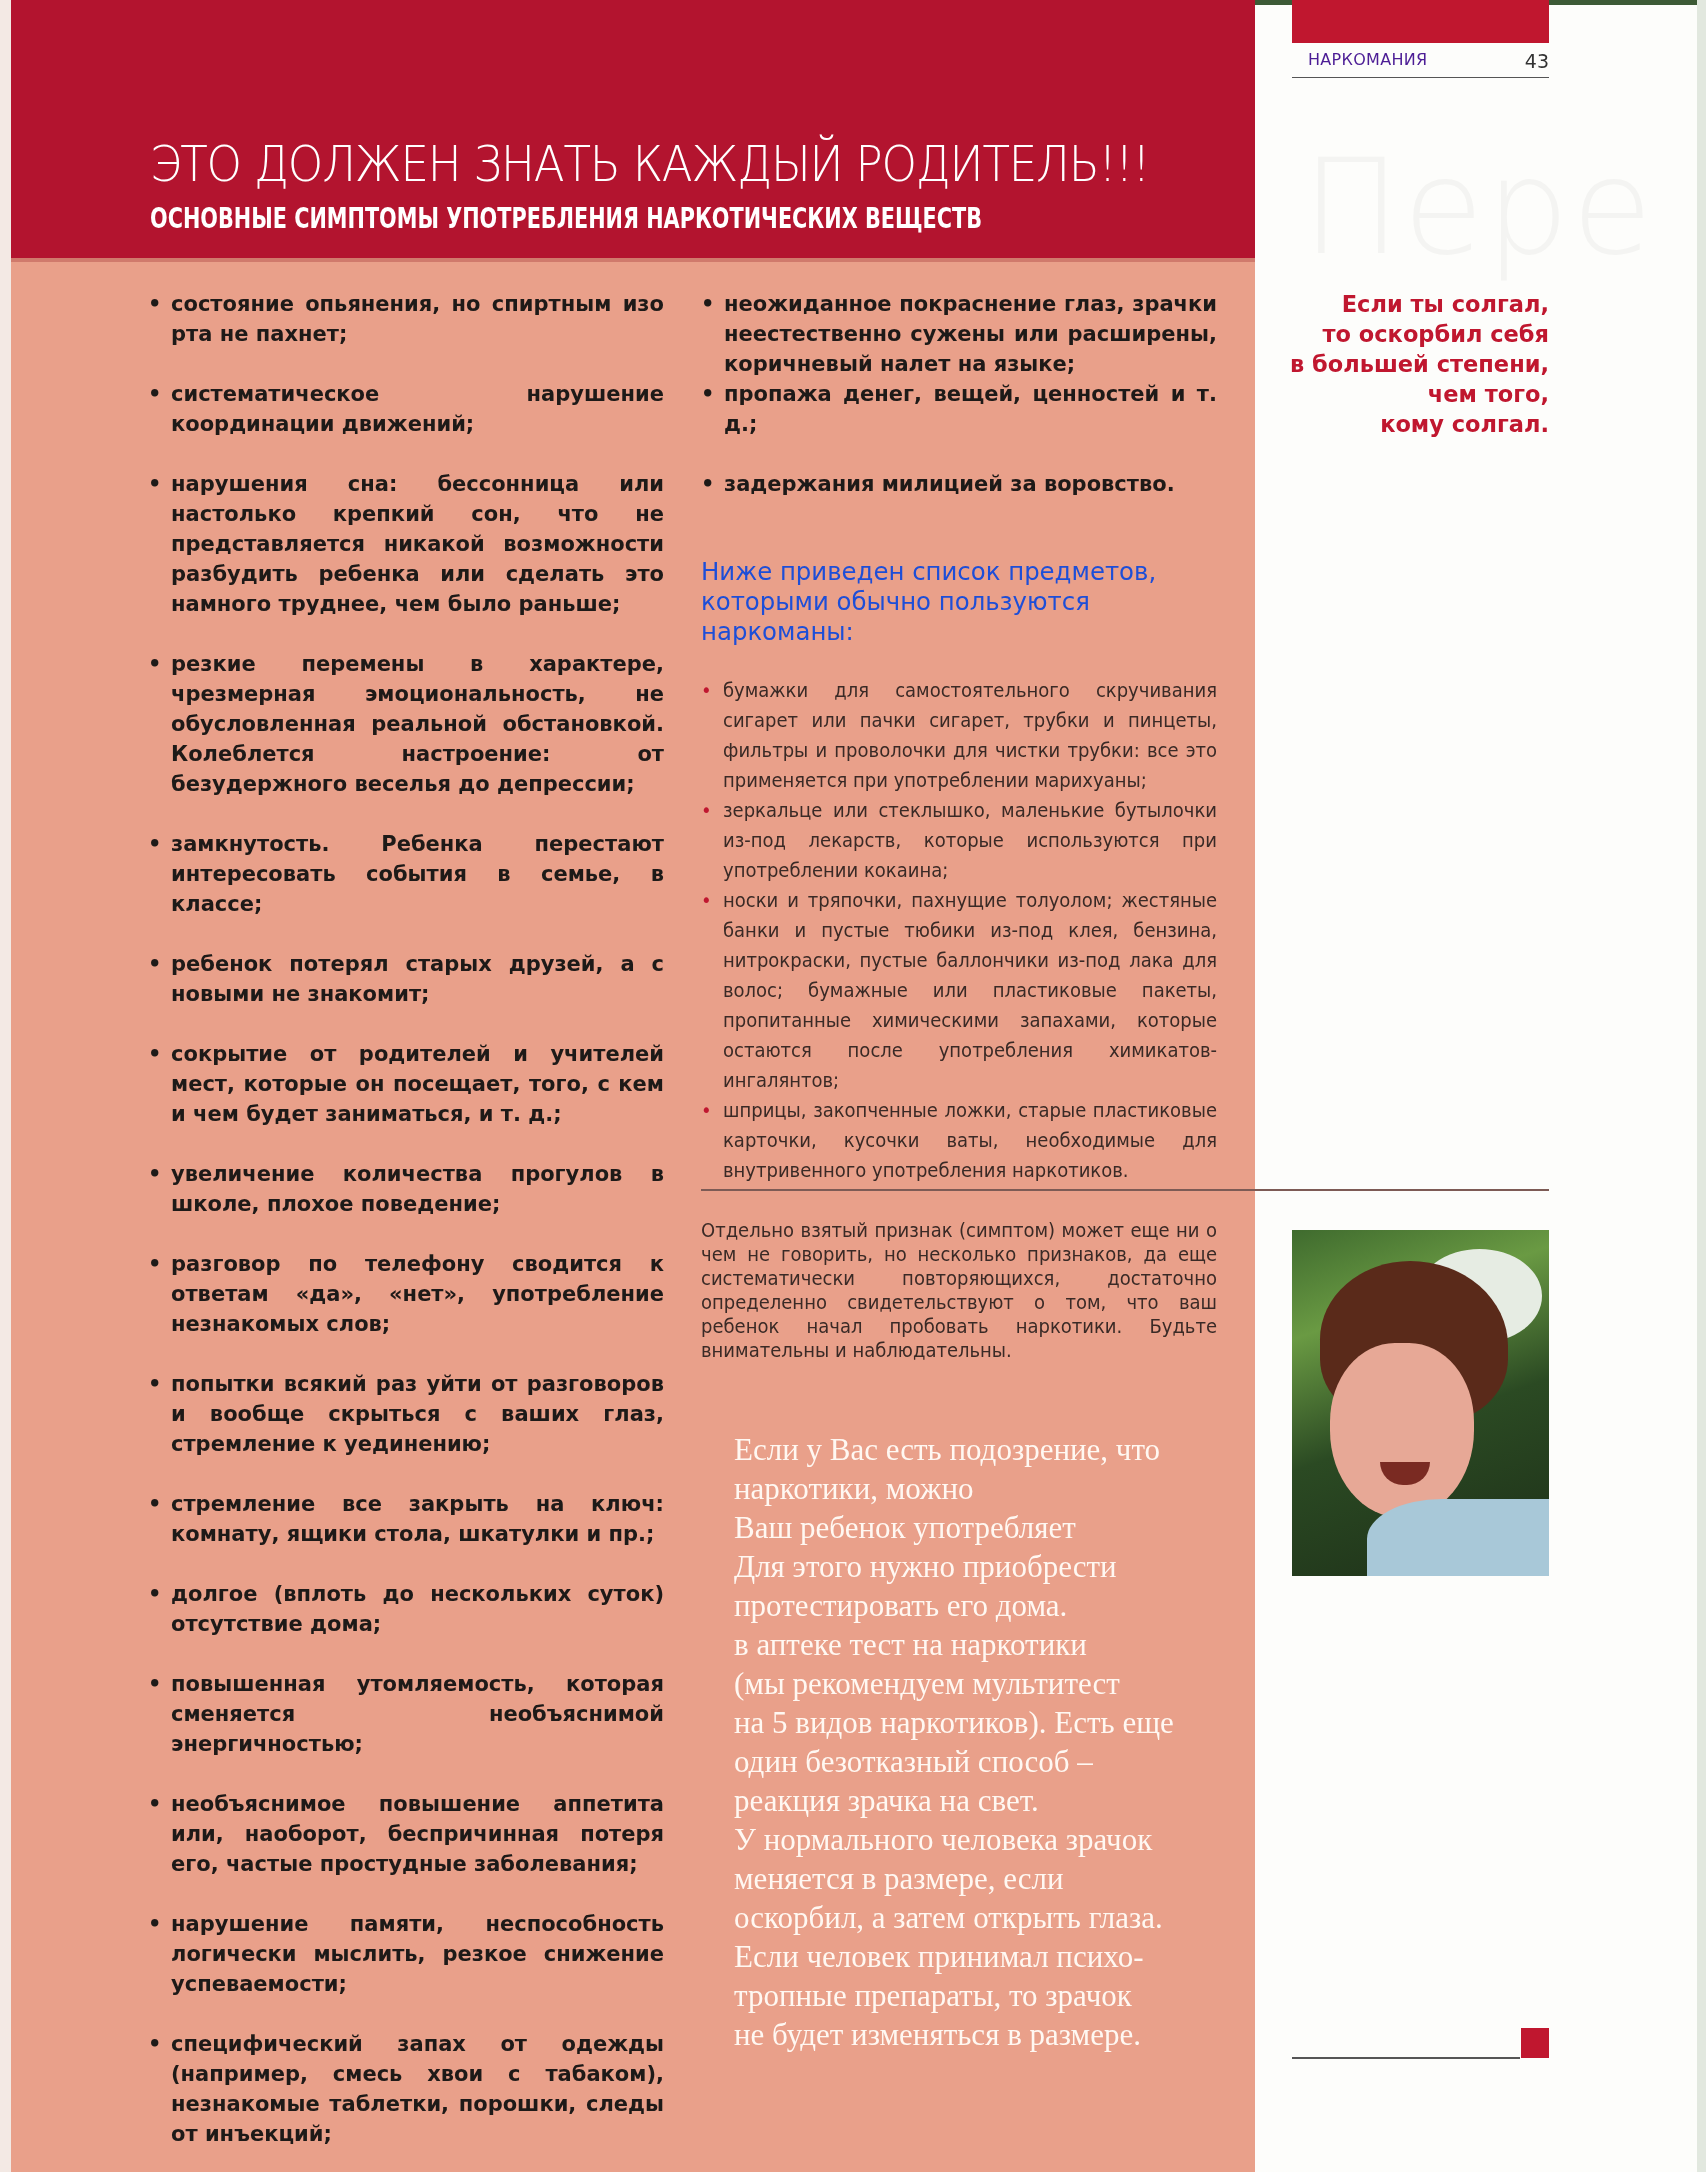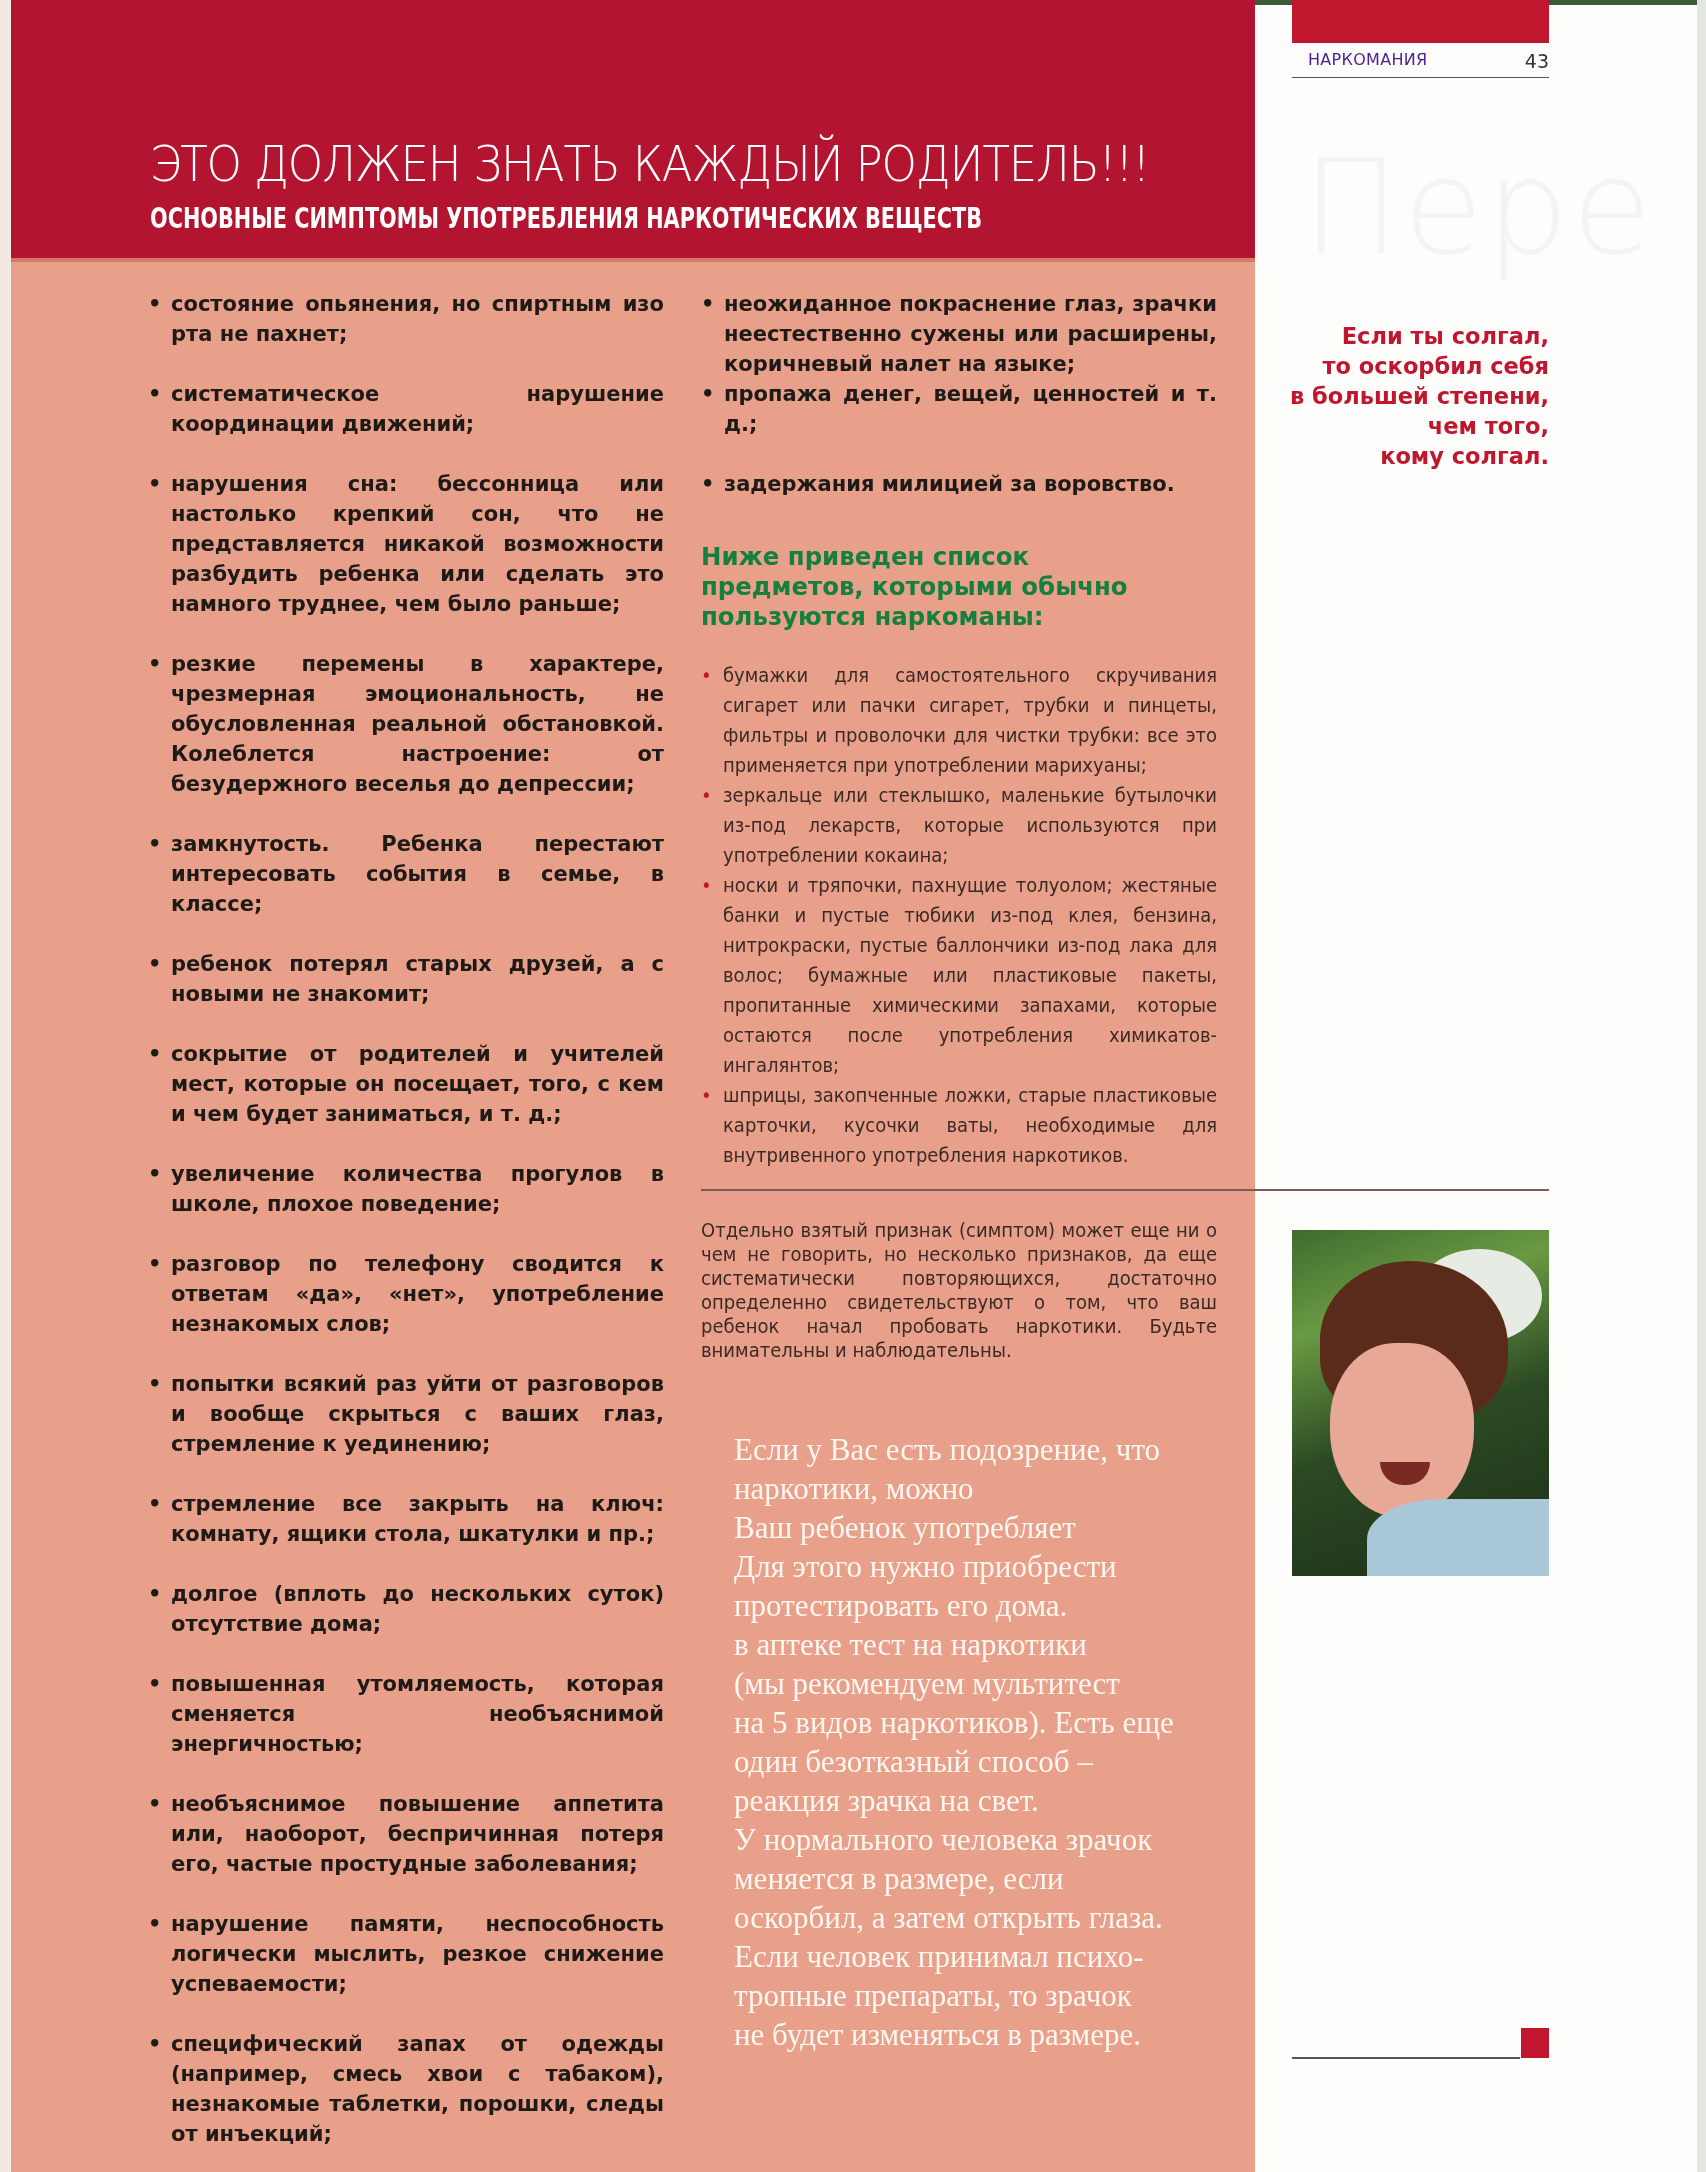--- a/index.html
+++ b/index.html
@@ -24,21 +24,21 @@
   }
 
   
   .topbar { position: absolute; left: 1292px; top: 0; width: 257px; height: 43px; background: #c0172f; }
   .topbar-shadow { position: absolute; left: 1255px; top: 0; width: 452px; height: 5px; background: #3d5a36; }
   .running { position: absolute; left: 1292px; top: 49px; width: 257px; height: 27.5px; border-bottom: 1.3px solid #555; }
   .running .section { position: absolute; left: 16px; top: 1.3px; font-size: 16px; color: #4c1d95; letter-spacing: 0.3px; }
   .running .pageno { position: absolute; right: 0; top: 1.3px; font-size: 19px; color: #333; margin-left: 8px; }
   .quote {
     position: absolute; left: 1264px; top: 289px; width: 285px; text-align: right;
-    color: #c0172f; font-weight: bold; font-size: 22.5px; line-height: 30px; margin-top: 32px;
+    color: #c0172f; font-weight: bold; font-size: 22.5px; line-height: 30px;
   }
   .ghost-letters {
     position: absolute; left: 1302px; top: 131px; font-size: 131px; color: #f4f4f2; font-weight: 300;
     letter-spacing: 2.5px; white-space: nowrap;
   }
 
   
   .col-left { position: absolute; left: 148px; top: 289px; width: 516px; }
   .col-left ul { list-style: none; margin: 0; padding: 0; }
   .col-left li {
@@ -50,21 +50,21 @@
   
   .col-mid { position: absolute; left: 701px; top: 289px; width: 516px; }
   .mid-symptoms { list-style: none; margin: 0; padding: 0; }
   .mid-symptoms li {
     position: relative; padding-left: 23px; color: #1e1a18; font-weight: bold; font-size: 21px;
     line-height: 30px; text-align: justify;
   }
   .mid-symptoms li .bullet { position: absolute; left: 0; top: 0; }
   .mid-symptoms li.gap { margin-top: 30px; }
   .items-heading {
-    margin-top: 43px; color: #15803d; font-weight: bold; font-size: 24.4px; line-height: 30px; width: 476px;
+    margin-top: 58px; color: #1d4ed8; font-weight: normal; font-size: 24.4px; line-height: 30px; width: 476px;
   }
   .items-list { list-style: none; margin: 27.5px 0 0 0; padding: 0; }
   .items-list li {
     position: relative; padding-left: 22px; color: #3a2a26; font-size: 20px; line-height: 30px;
     font-family: "DejaVu Sans Condensed", "DejaVu Sans", sans-serif; text-align: justify;
   }
   .items-list li .bullet { position: absolute; left: 0; top: 0; color: #c0172f; }
 
   .divider { position: absolute; left: 701px; top: 1189px; width: 848px; height: 1.9px; background: #7d5b55; }
   .note {

